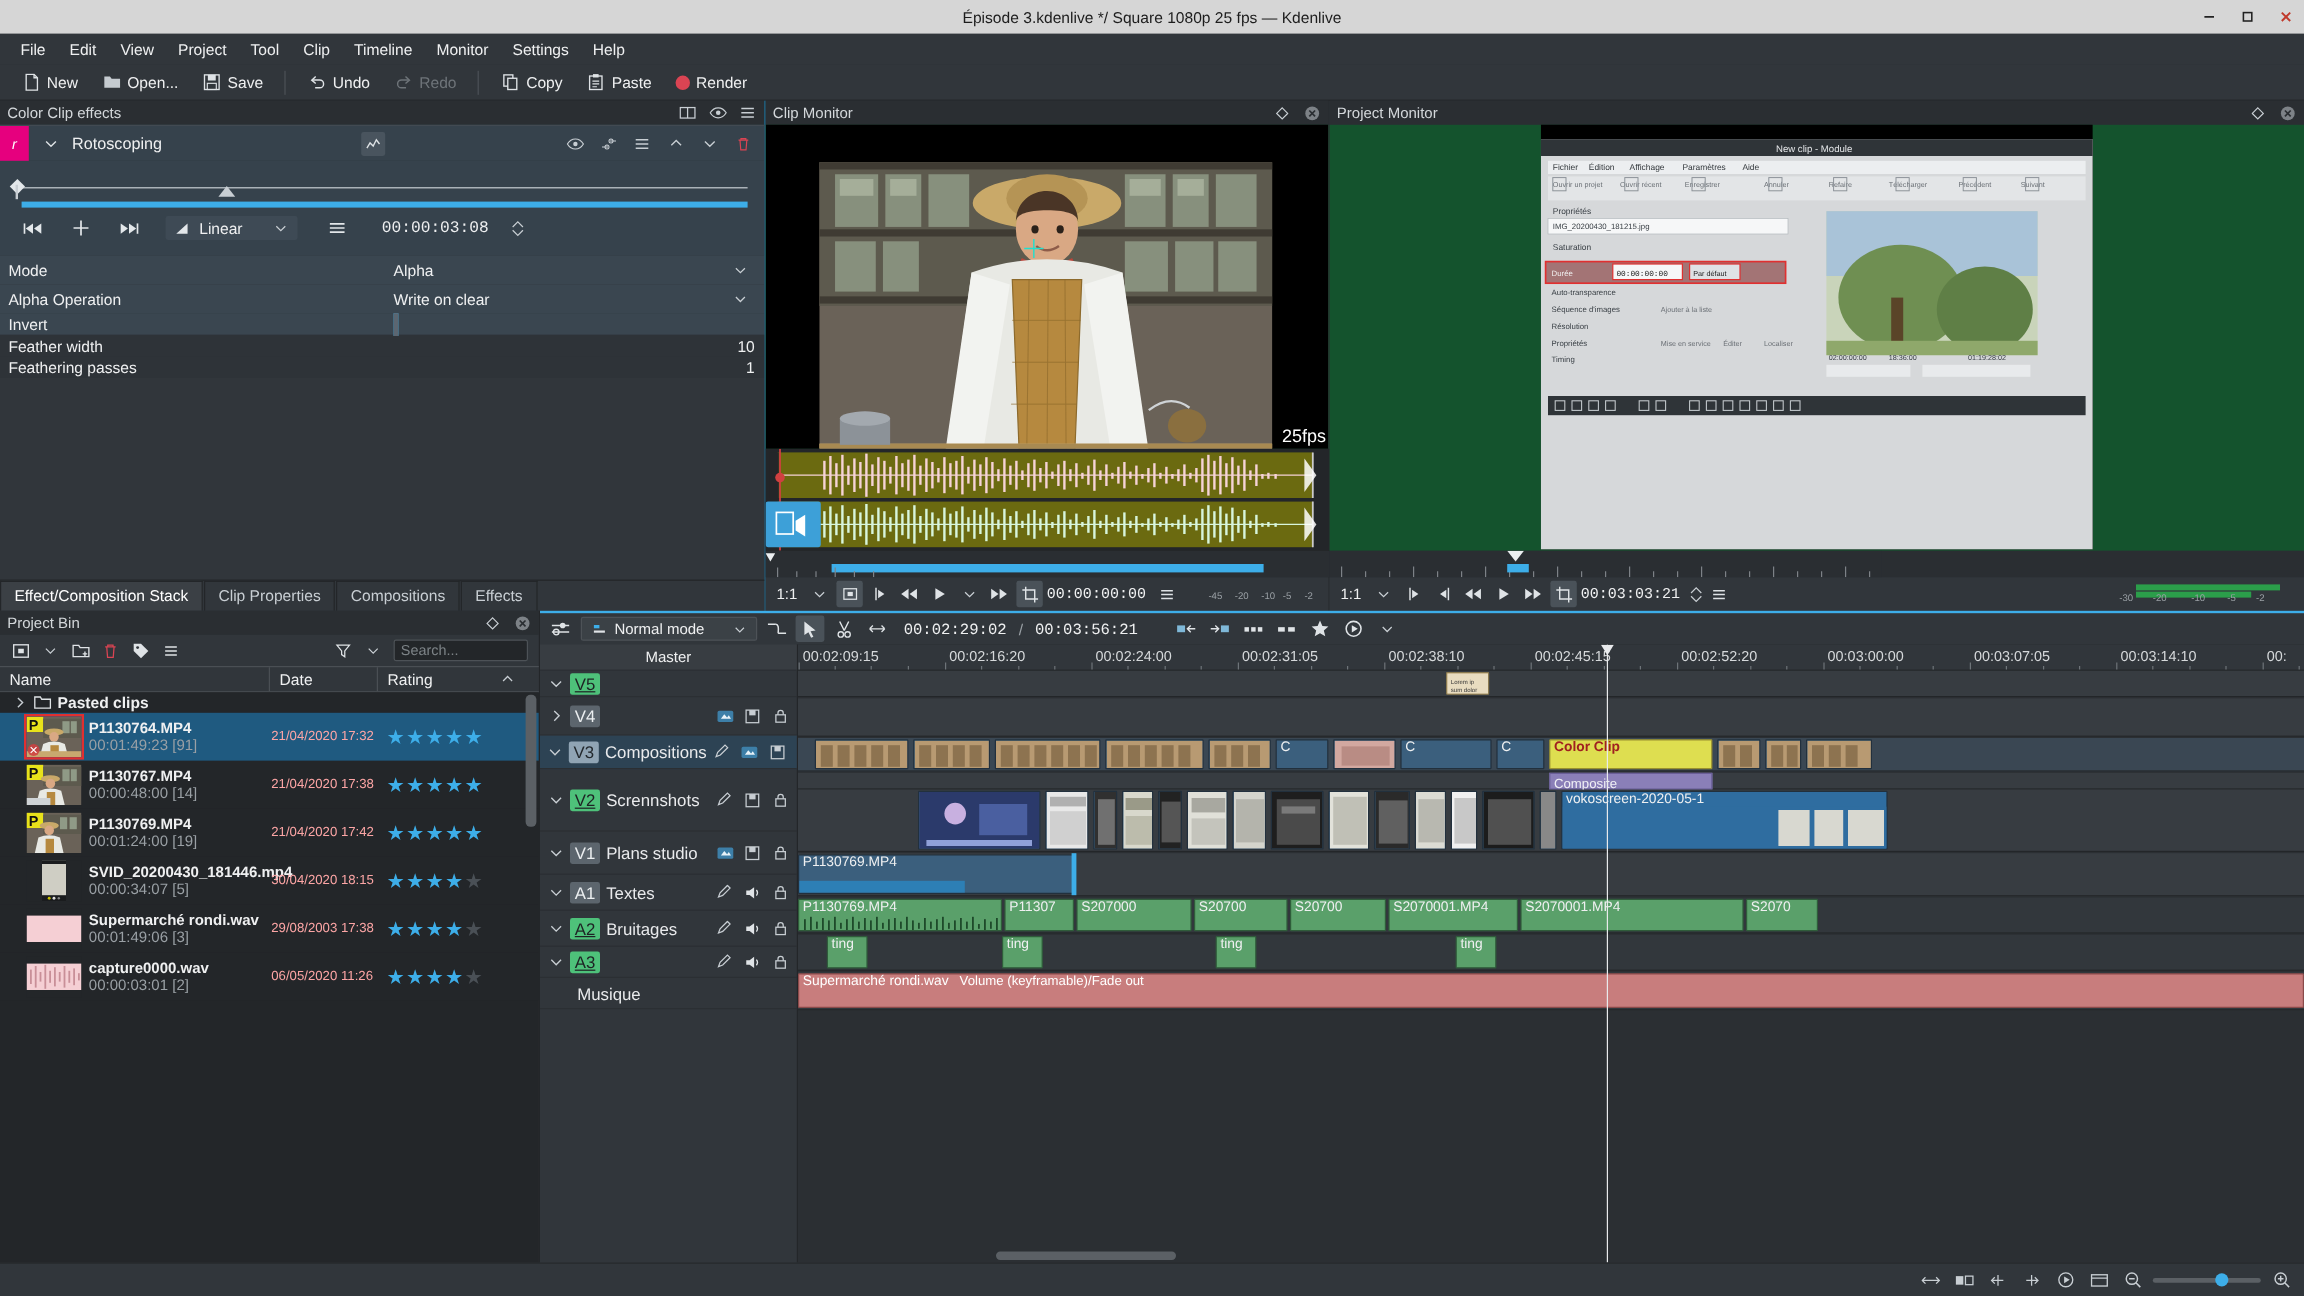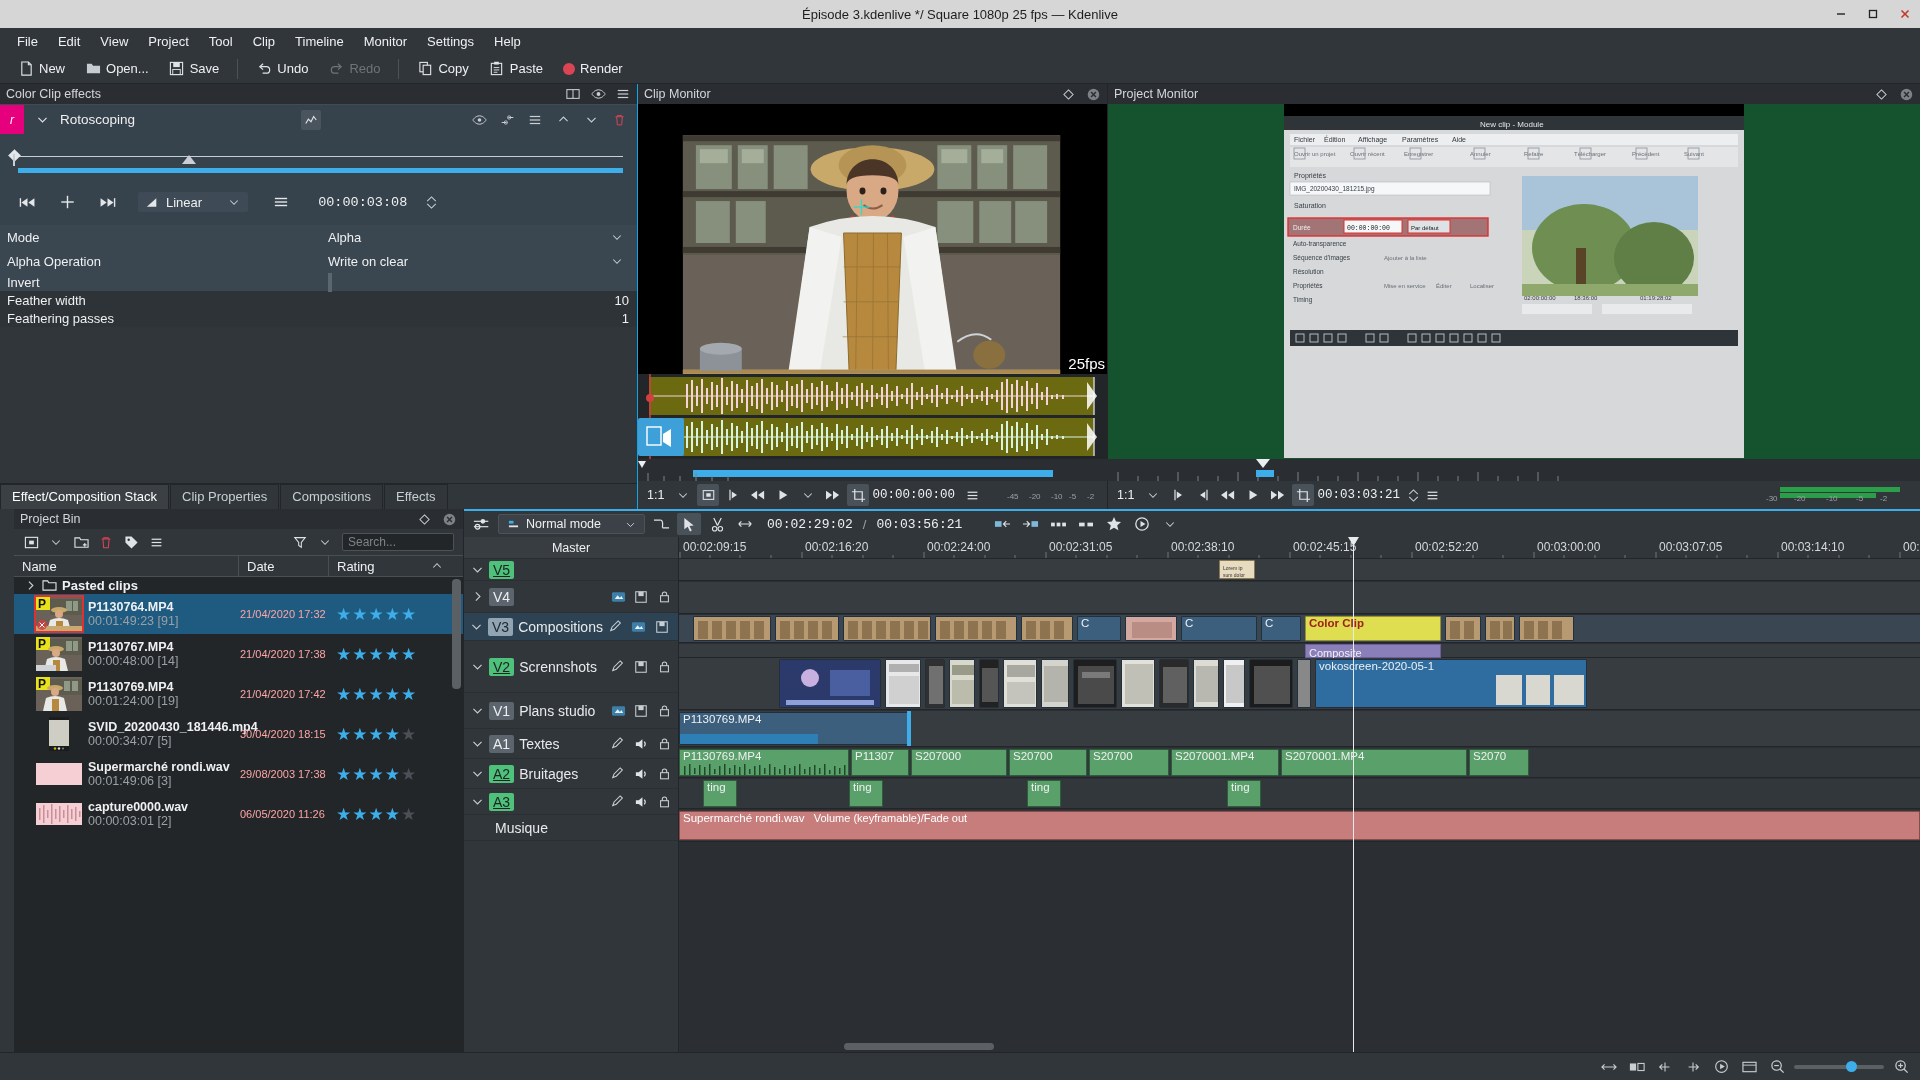--- a/index.html
+++ b/index.html
@@ -58,21 +58,21 @@
   .kfarea { background:#36424c; padding:0 0 4px 0; }
   .kfruler { position:relative; height:34px; margin:0 14px; }
   .kfline { position:absolute; left:0; right:0; top:22px; height:1px; background:#c8ced3; }
   .kfdiamond { position:absolute; left:-4px; top:17px; width:9px; height:9px; background:#e3e7ea;
     transform:rotate(45deg); }
   .kftick { position:absolute; left:-1px; top:20px; width:2px; height:12px; background:#c8ced3; }
   .kfplay { position:absolute; left:168px; top:21px; width:0; height:0;
      border-left:7px solid transparent; border-right:7px solid transparent; border-bottom:9px solid #c8ced3;}
   .kfbar { height:5px; background:#3daee9; margin:0 14px 0 18px; }
 
-  .kfctrl { display:flex; align-items:center; gap:14px; padding:6px 14px 8px 14px;margin-top:12px; }
+  .kfctrl { display:flex; align-items:center; gap:14px; padding:6px 14px 8px 14px; }
   .kfctrl .b { width:26px; height:22px; display:flex; align-items:center; justify-content:center; cursor:pointer; }
   .kfcombo { display:flex; align-items:center; gap:6px; background:#3e4a55; padding:2px 6px; border-radius:2px;
      margin-left:4px; cursor:pointer;}
   .kftc { font-family:"Liberation Mono", monospace; font-size:13.5px; margin-left:10px; letter-spacing:0px;}
   .spin { display:inline-flex; flex-direction:column; margin-left:5px; gap:1px; }
 
   .prow { display:flex; align-items:center; height:18px; font-size:13px; }
   .prow .lbl { width:328px; padding-left:7px; }
   .prow .val { flex:1; padding-left:0px; }
   .prow.alt { background:#3a4650; }
@@ -97,21 +97,21 @@
   .mon-zone { height:85px; background:#232629; position:relative; flex:0 0 85px; }
   .mon-ruler { height:22px; background:#2a2e32; position:relative; flex:0 0 22px; }
   .mon-toolbar { height:28px; background:#31363b; display:flex; align-items:center; gap:3px; padding:0 4px;
     flex:0 0 28px; font-size:12.5px;text-align:center;}
   .mtb { width:22px; height:22px; display:flex; align-items:center; justify-content:center; cursor:pointer;}
   .mtb.act { background:#4a5259; border-radius:2px; }
   .mon-tc { font-family:"Liberation Mono", monospace; font-size:12.5px; }
   .ratio { padding:2px 5px; font-size:12.5px; }
 
   
-  .bottom { flex:1; display:flex; min-height:0;margin-left:14px; }
+  .bottom { flex:1; display:flex; min-height:0; }
   .binpanel { width:450px; flex:0 0 450px; border-right:1px solid #232629; display:flex; flex-direction:column;}
   .bintoolbar { height:26px; display:flex; align-items:center; gap:9px; padding:0 9px; flex:0 0 26px;}
   .searchbox { margin-left:auto; width:112px; height:18px; background:#232629; border:1px solid #4d5257;
     border-radius:2px; color:#7d8387; font-size:12px; padding:0 5px; display:flex; align-items:center;}
   .colhdr { height:22px; display:flex; background:#31363b; border-top:1px solid #4a4f54;
     border-bottom:1px solid #4a4f54; font-size:13px; align-items:center; flex:0 0 22px;}
   .colhdr .c { padding-left:8px; border-right:1px solid #4a4f54; height:100%; display:flex; align-items:center;}
   .binlist { flex:1; overflow:hidden; position:relative; background:#232629;}
   .binrow { height:40px; display:flex; align-items:center; background:#232629; position:relative; }
   .binrow.sel { background:#1f5a80; }

